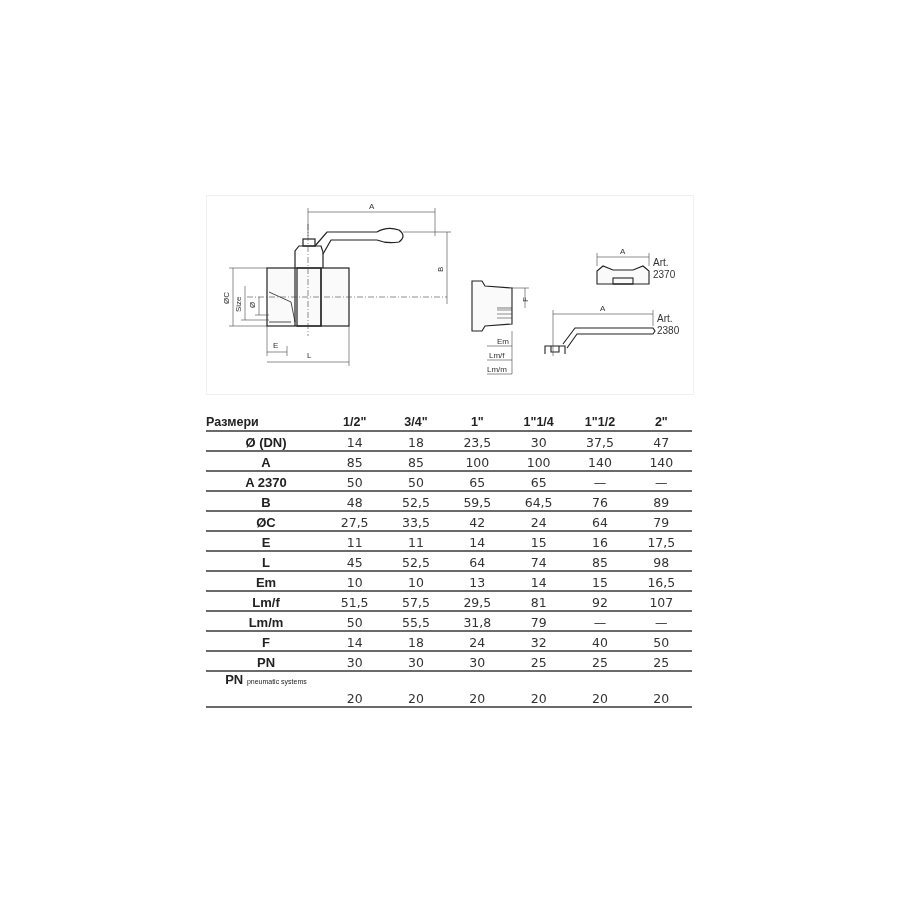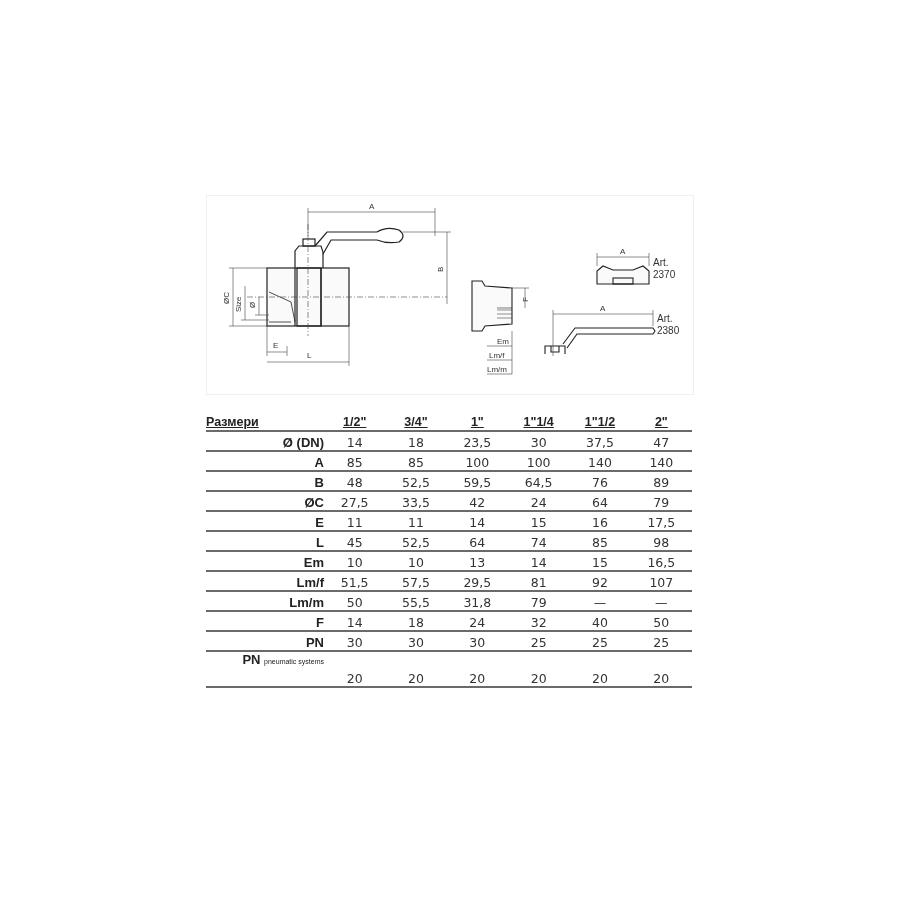--- a/index.html
+++ b/index.html
@@ -5,26 +5,26 @@
   html, body { margin: 0; padding: 0; background: #ffffff; }
   body { width: 900px; height: 900px; position: relative; overflow: hidden; font-family: "DejaVu Sans", sans-serif; color: #222; }
   #drawing-panel { position: absolute; left: 206px; top: 195px; width: 486px; height: 198px; border: 1px solid #f0f0f0; }
   #drawing-panel svg { position: absolute; left: 0; top: 0; }
   .dim-label { font-family: "Liberation Sans", sans-serif; font-size: 8px; fill: #333; }
   .art-label { font-family: "Liberation Sans", sans-serif; font-size: 10px; fill: #333; }
   #spec-table { position: absolute; left: 206px; top: 412px; width: 486px; border-collapse: collapse; table-layout: fixed; }
   #spec-table th, #spec-table td { padding: 0; height: 18px; border-bottom: 2px solid #6a6a6a; font-size: 13px; line-height: 15px; vertical-align: bottom; }
   #spec-table thead th { border-top: 0; font-family: "Liberation Sans", sans-serif; font-weight: bold; font-size: 12.5px; text-align: center; }
   #spec-table thead th.rowhead { text-align: left; }
-  #spec-table td.rowlabel { font-family: "Liberation Sans", sans-serif; font-weight: bold; font-size: 13px; text-align: right; padding-left: 2px; }
+  #spec-table td.rowlabel { font-family: "Liberation Sans", sans-serif; font-weight: bold; font-size: 13px; text-align: center; padding-left: 2px; }
   #spec-table td.val { font-family: "DejaVu Sans", sans-serif; font-size: 12.5px; text-align: center; color: #333; }
   #spec-table tr.tall td { height: 34px; }
   #spec-table tr.tall td.rowlabel { vertical-align: top; }
   .sub { font-size: 7px; font-weight: normal; }
-  #spec-table thead th { height: 18px; border-bottom: 2px solid #6a6a6a; text-decoration: underline; }
+  #spec-table thead th { height: 18px; border-bottom: 2px solid #6a6a6a; }
   col.c0 { width: 118px; }
 </style>
 </head>
 <body>
 
 <div id="drawing-panel">
   <svg width="486" height="198" viewBox="0 0 486 198">
     <g fill="none" stroke="#222" stroke-width="1.2">
 
       <rect x="60" y="72" width="82" height="58" fill="#fafafa"></rect>
@@ -159,20 +159,29 @@
       <tr>
         <td class="rowlabel">A</td>
         <td class="val">85</td>
         <td class="val">85</td>
         <td class="val">100</td>
         <td class="val">100</td>
         <td class="val">140</td>
         <td class="val">140</td>
       </tr>
       <tr>
+        <td class="rowlabel">A 2370</td>
+        <td class="val">50</td>
+        <td class="val">50</td>
+        <td class="val">65</td>
+        <td class="val">65</td>
+        <td class="val">—</td>
+        <td class="val">—</td>
+      </tr>
+      <tr>
         <td class="rowlabel">B</td>
         <td class="val">48</td>
         <td class="val">52,5</td>
         <td class="val">59,5</td>
         <td class="val">64,5</td>
         <td class="val">76</td>
         <td class="val">89</td>
       </tr>
       <tr>
         <td class="rowlabel">ØC</td>

